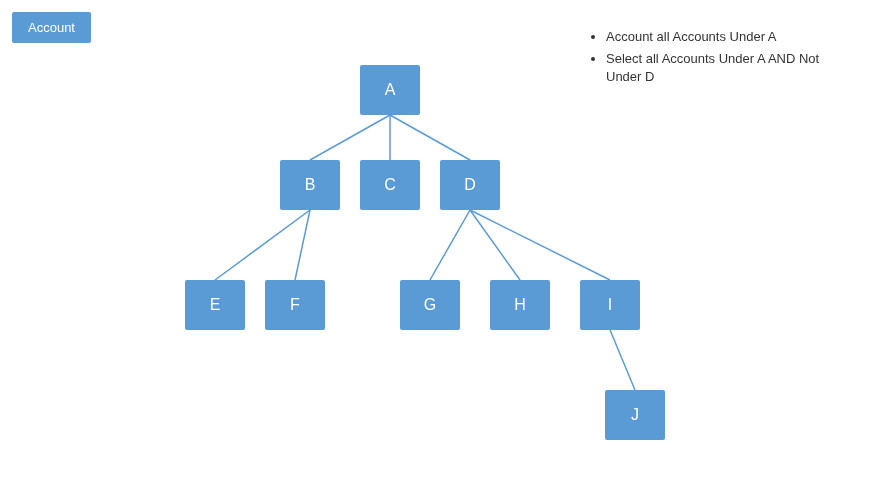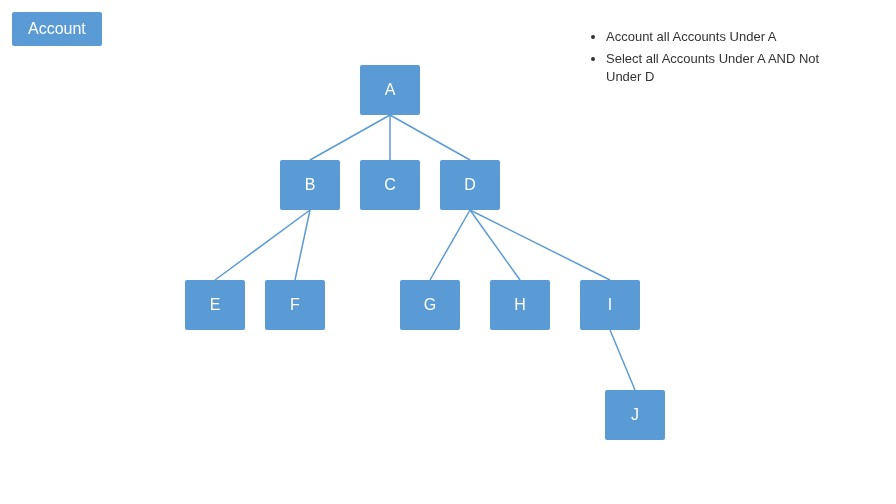--- a/index.html
+++ b/index.html
@@ -12,21 +12,21 @@
       position: relative;
     }
 
     
     #account-btn {
       position: absolute;
       top: 12px;
       left: 12px;
       background: #5b9bd5;
       color: white;
-      font-size: 16px;
+      font-size: 13px;
       font-weight: 500;
       padding: 8px 16px;
       border: none;
       cursor: pointer;
       border-radius: 2px;
     }
 
     
     #instructions {
       position: absolute;

